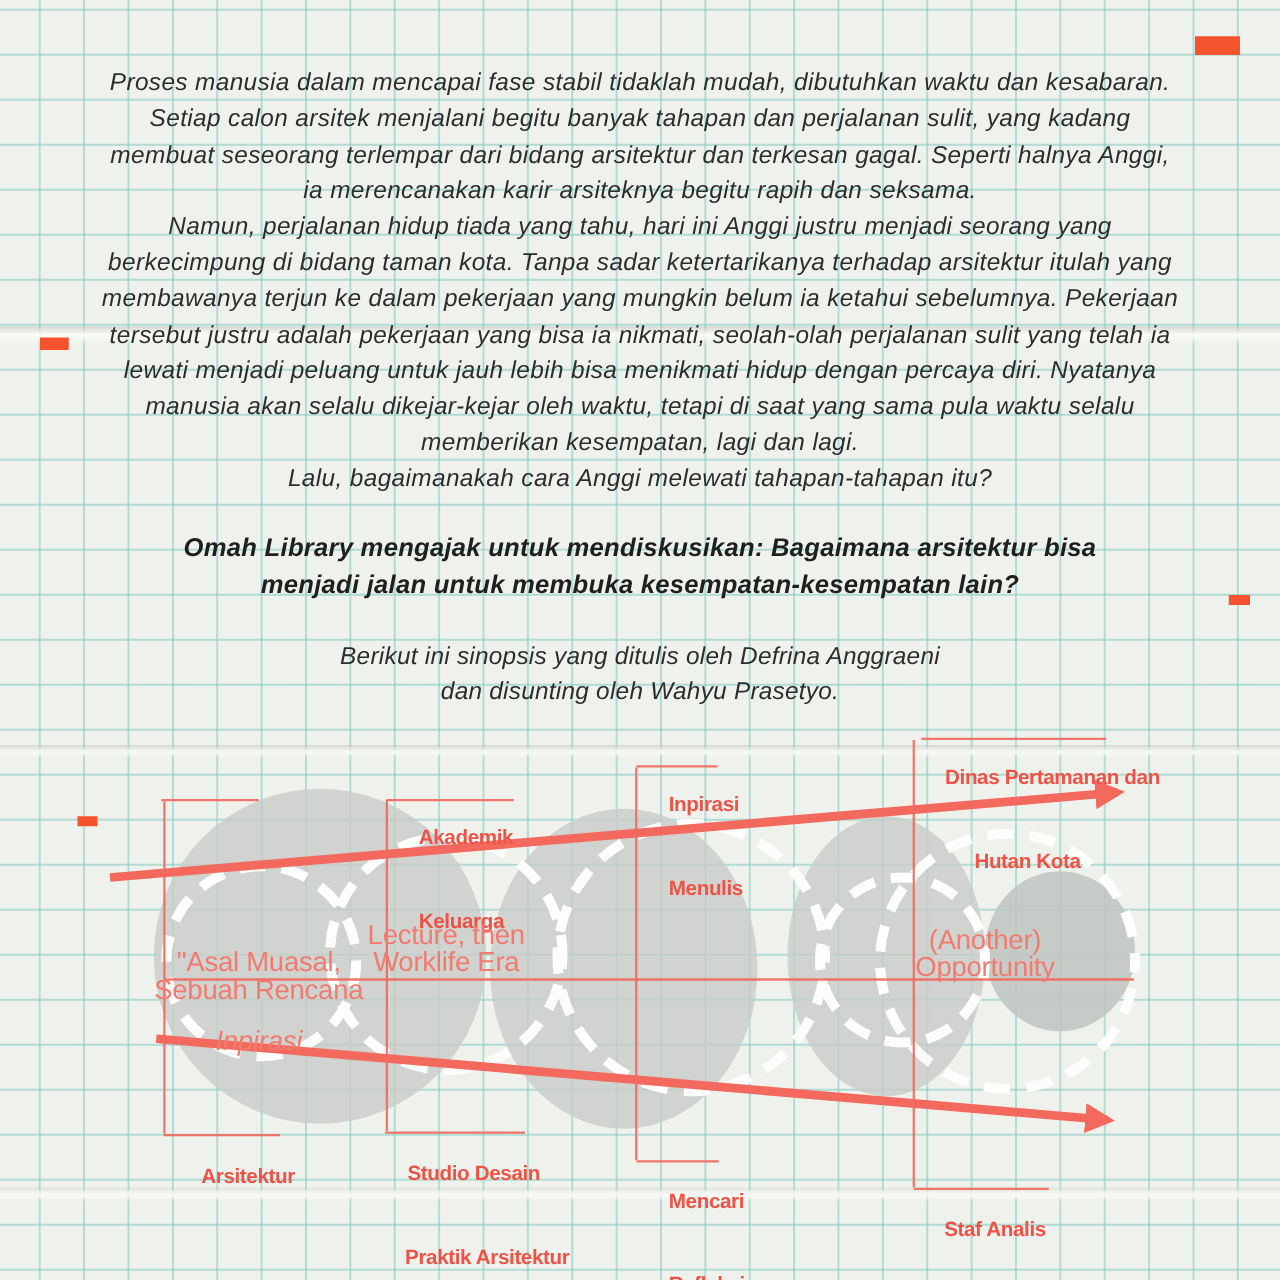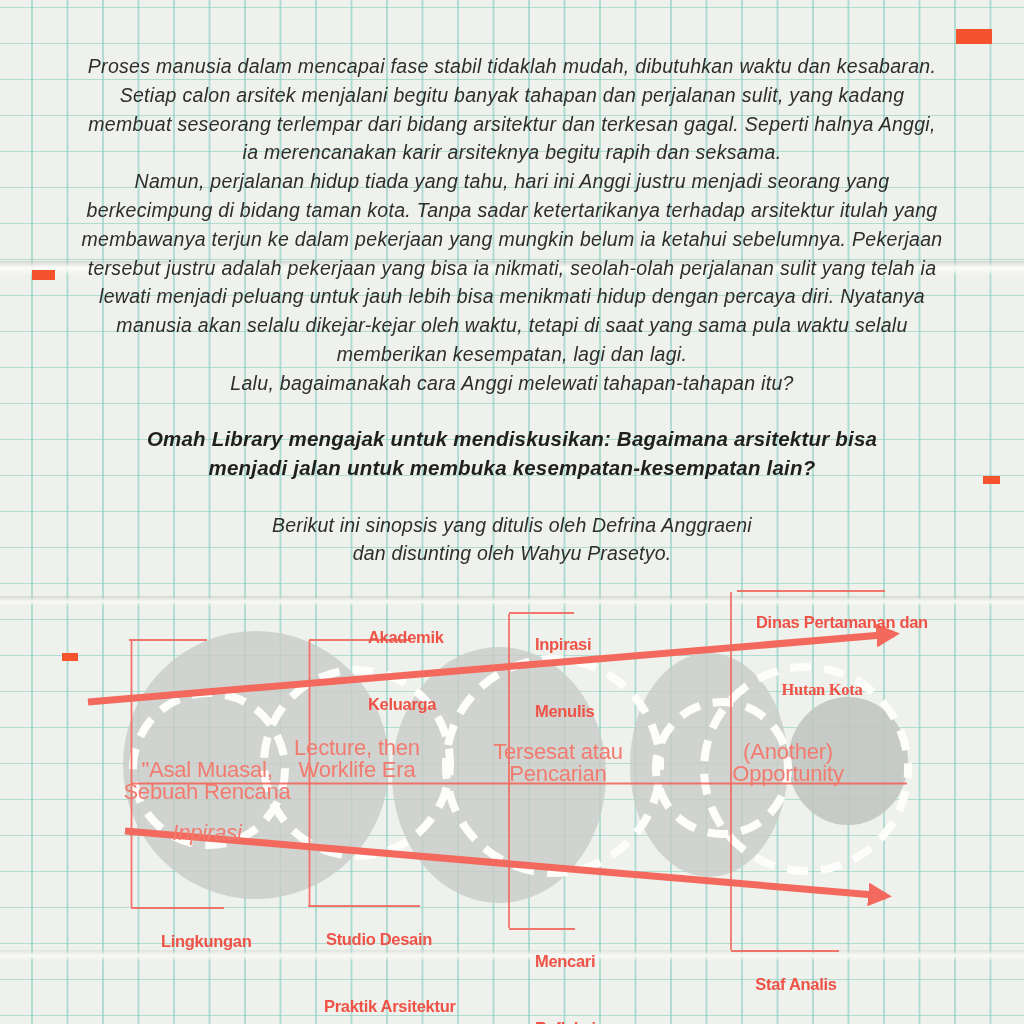--- a/index.html
+++ b/index.html
@@ -114,35 +114,35 @@
       <line x1="131" y1="908" x2="224" y2="908"></line>
       <line x1="308" y1="906" x2="420" y2="906"></line>
       <line x1="509" y1="929" x2="575" y2="929"></line>
       <line x1="731" y1="951" x2="839" y2="951"></line>
     </g>
 
     <line x1="88" y1="702" x2="894" y2="634" stroke="#f4695d" stroke-width="7" marker-end="url(#ah)"></line>
     <line x1="125" y1="831" x2="886" y2="896" stroke="#f4695d" stroke-width="7" marker-end="url(#ah)"></line>
   </svg>
 
-  <div class="dlab" style="left:311px;top:584px;padding-left:33px;">
+  <div class="dlab" style="left:311px;top:617px;">
     <span>Akademik</span>
     <span style="margin-top:2px;">Keluarga</span>
   </div>
   <div class="dlab" style="left:511px;top:591px;">
     <span>Inpirasi</span>
     <span style="margin-top:2px;">Menulis</span>
   </div>
   <div class="dlab center" style="left:732px;top:569px;width:156px;">
     <span>Dinas Pertamanan dan</span>
-    <span style="margin-top:2px;font-family:Liberation Serif, serif;">Hutan Kota</span>
+    <span style="margin-top:2px;">Hutan Kota</span>
   </div>
 
   <div class="dlab" style="left:137px;top:888px;">
-    <span>Lingkungan</span>
+    <span>Arsitektur</span>
   </div>
   <div class="dlab center" style="left:300px;top:886px;width:134px;">
     <span>Studio Desain</span>
     <span style="margin-top:2px;">Praktik Arsitektur</span>
   </div>
   <div class="dlab" style="left:511px;top:908px;">
     <span>Mencari</span>
     <span style="margin-top:2px;">Refleksi</span>
   </div>
   <div class="dlab center" style="left:728px;top:931px;width:112px;">
@@ -150,22 +150,20 @@
     
   </div>
 
   <div class="ctext" style="left:117px;top:737px;width:180px;">
     <span style="white-space:pre-line;">"Asal Muasal,
 Sebuah Rencana</span>
     <span class="it">Inpirasi</span>
   </div>
   <div class="ctext" style="left:277px;top:737px;width:160px;">Lecture, then
 Worklife Era</div>
-  <div class="ctext" style="left:478px;top:741px;width:160px;">Tersesat atau
-Pencarian</div>
   <div class="ctext" style="left:708px;top:741px;width:160px;">(Another)
 Opportunity</div>
 
   <div class="accent a1"></div>
   <div class="accent a2"></div>
   <div class="accent a3"></div>
   <div class="accent a4"></div>
 
 </div>
 

